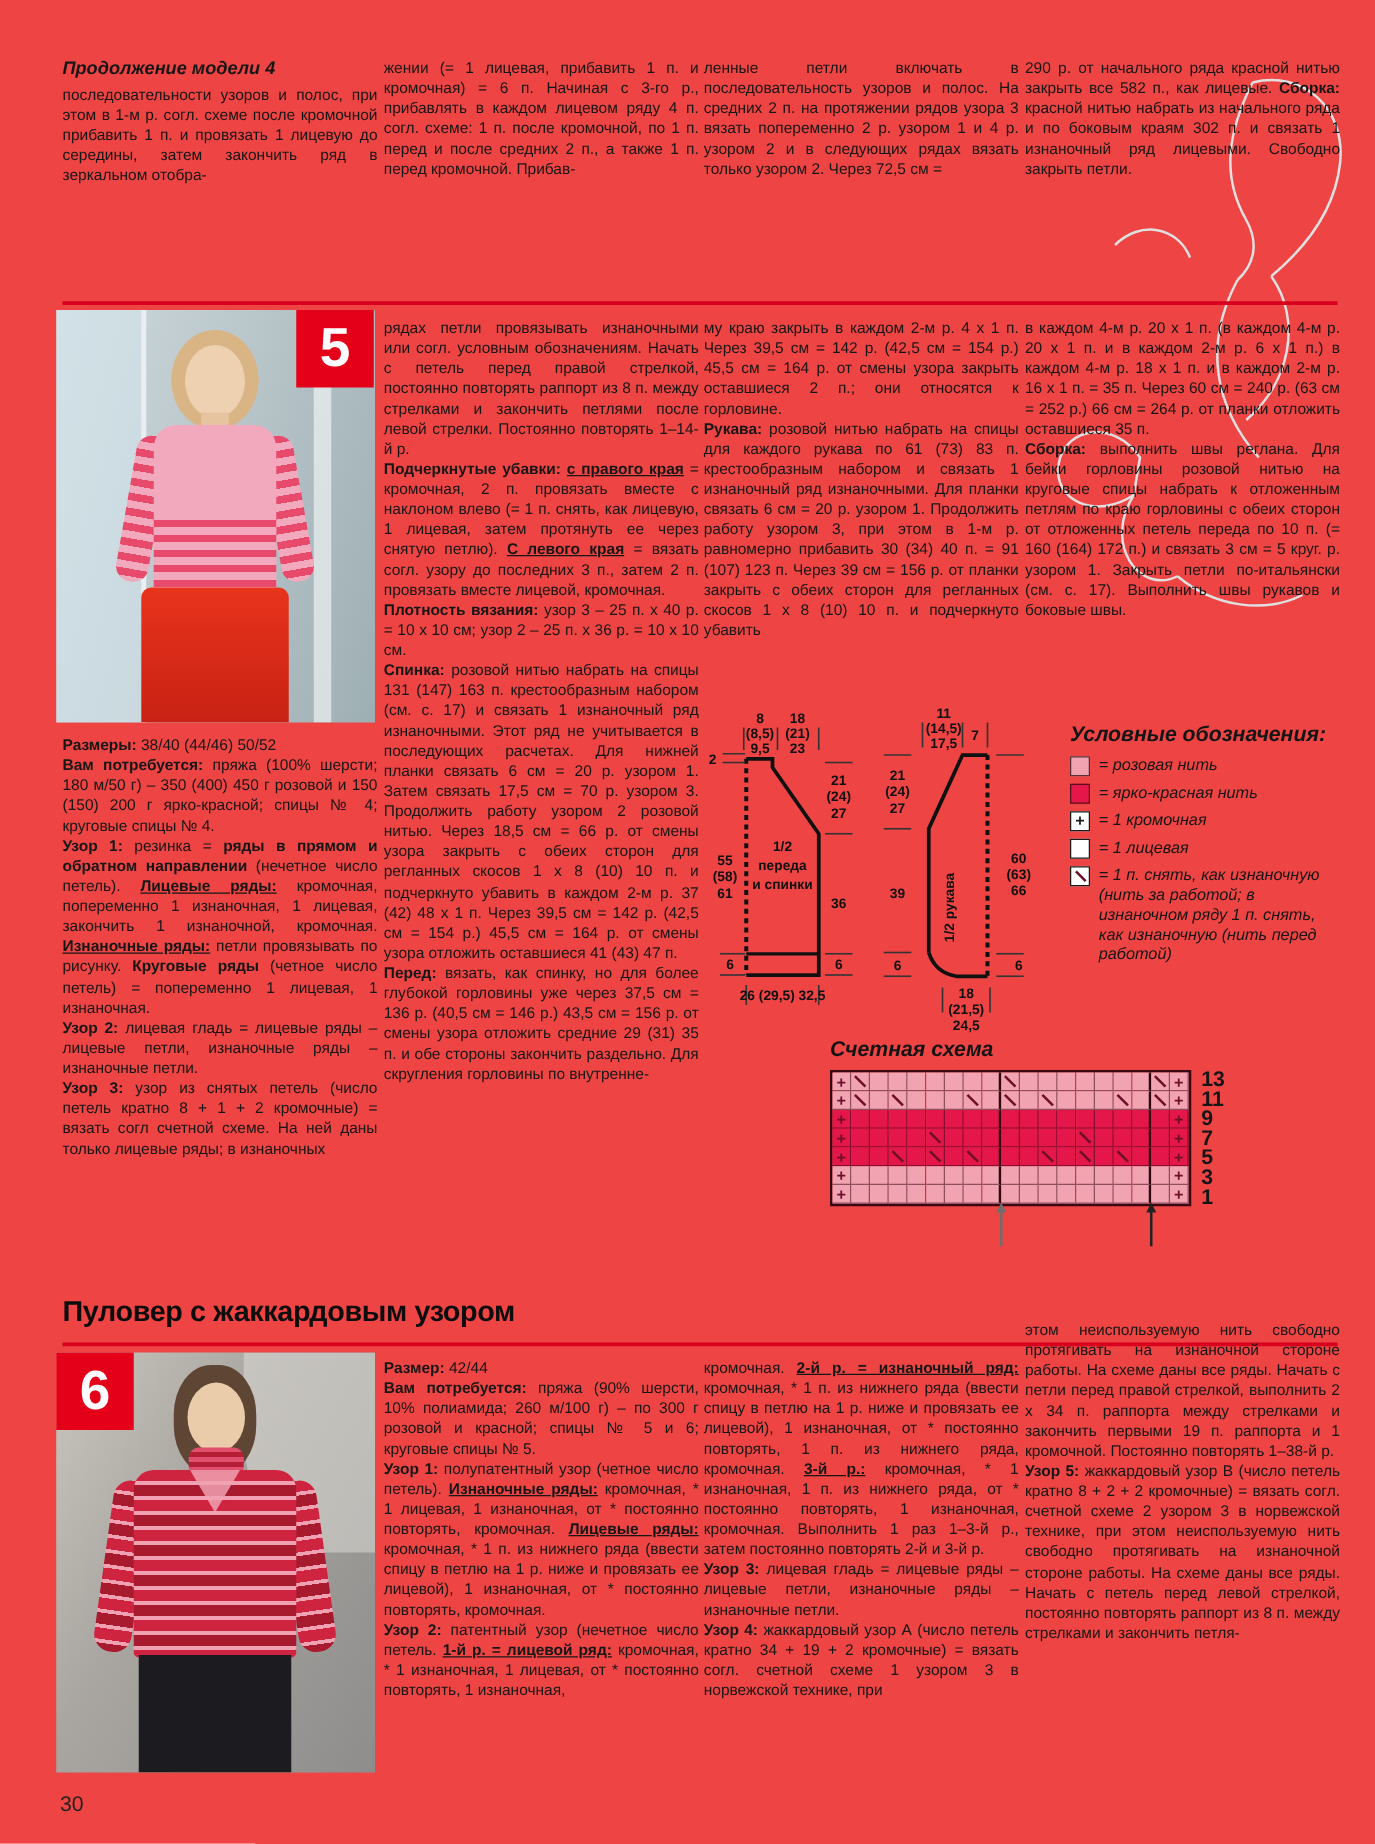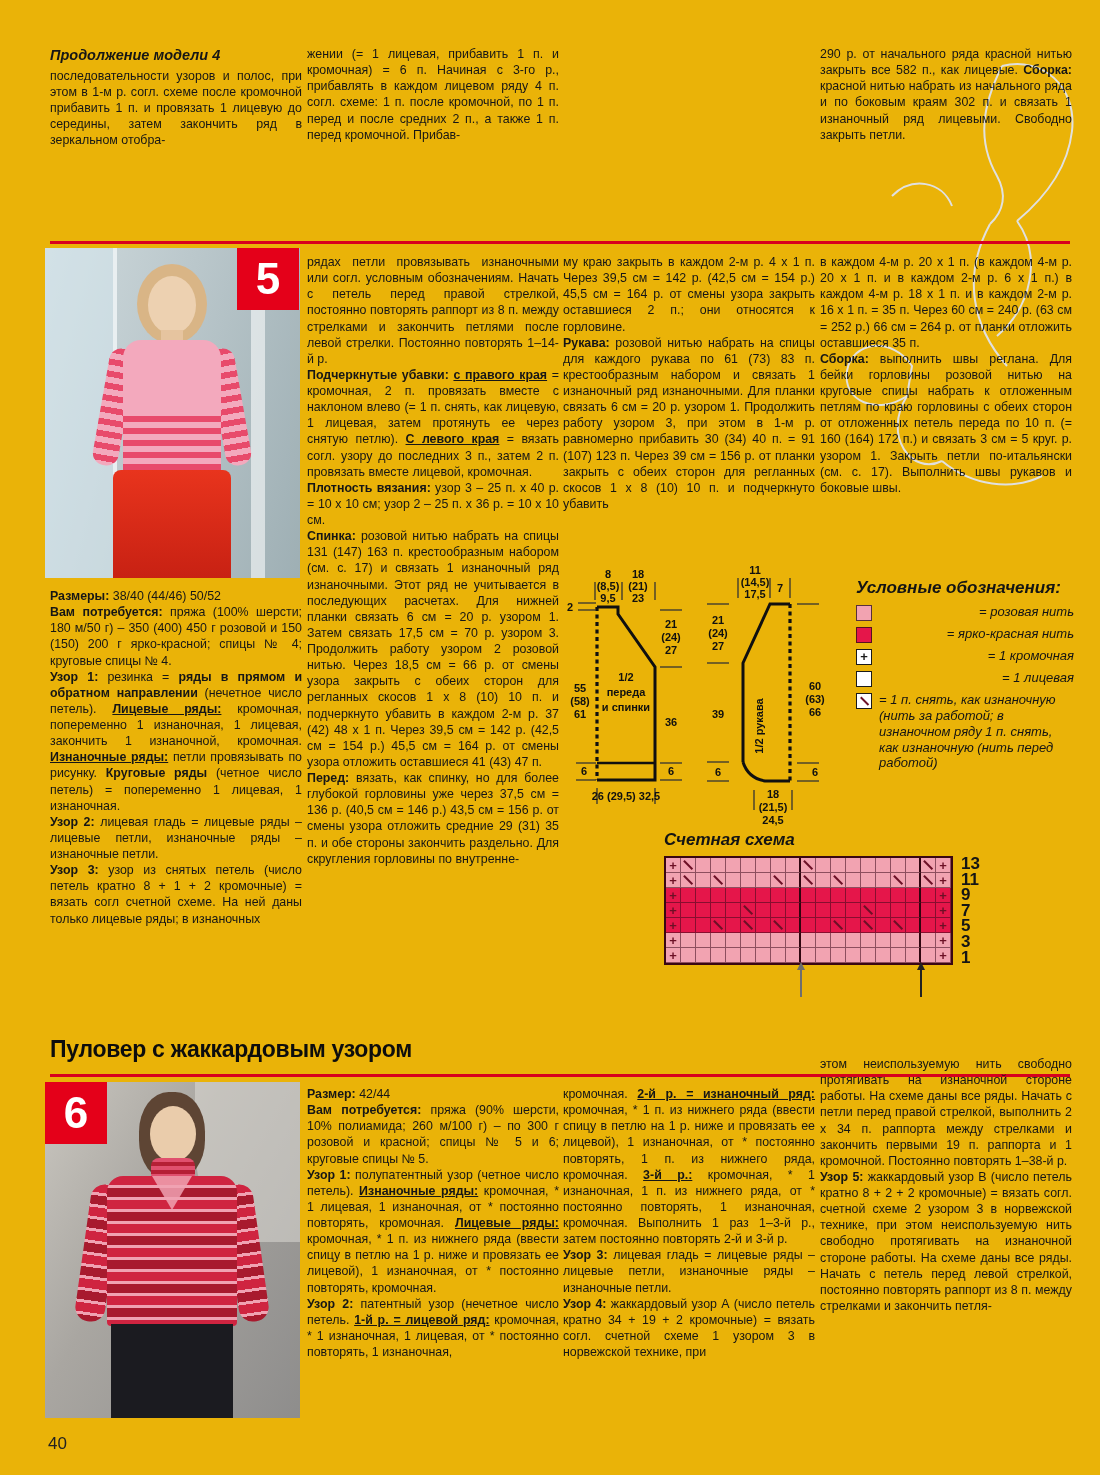--- a/index.html
+++ b/index.html
@@ -1,16 +1,16 @@
 <!DOCTYPE html>
 <html><head>
 <meta charset="utf-8">
 <style>
   html,body{margin:0;padding:0;background:#ffffff;}
-  .page{position:relative;width:1100px;height:1475px;background:#eab308;overflow:hidden;
+  .page{position:relative;width:1100px;height:1475px;background:#ef4444;overflow:hidden;
         font-family:"Liberation Sans","DejaVu Sans",sans-serif;color:#141414;}
   
   .col{position:absolute;width:252px;font-size:12.4px;line-height:1.3;color:#161616;z-index:3;}
   .para{margin:0;text-align:justify;}
   .para .b{font-weight:bold;}
   .para .u{font-weight:bold;text-decoration:underline;}
   .colhead{font-size:14.5px;font-weight:bold;font-style:italic;margin:0 0 3px 0;}
   
   .sechead{position:absolute;left:50px;margin:0;font-size:23px;font-weight:bold;letter-spacing:-0.3px;color:#0d0d0d;z-index:3;}
   .redline{position:absolute;left:50px;width:1020px;height:3px;background:#d8001e;z-index:3;}
@@ -45,21 +45,21 @@
            background:repeating-linear-gradient(180deg,#cf2440 0 9px,#f0a2b2 9px 12px,#a81a2e 12px 21px,#f0a2b2 21px 24px);}
   .p6 .arm.l{left:38px;top:102px;transform:rotate(8deg);}
   .p6 .arm.r{left:186px;top:102px;transform:rotate(-8deg);}
   .p6 .skirt{left:66px;top:242px;width:122px;height:94px;background:#1b1b20;}
   
   .schematic{position:absolute;left:552px;top:566px;z-index:3;}
   .schematic text{font-family:"Liberation Sans",sans-serif;font-size:11px;font-weight:bold;fill:#101010;}
   
   .legend{position:absolute;left:856px;top:578px;width:218px;z-index:3;}
   .legtitle{font-size:17px;font-weight:bold;font-style:italic;margin-bottom:6px;}
-  .legitem{display:flex;gap:7px;margin-bottom:5px;font-size:13px;font-style:italic;font-weight:500;line-height:1.22;justify-content:space-between;}
+  .legitem{display:flex;gap:7px;margin-bottom:5px;font-size:13px;font-style:italic;font-weight:500;line-height:1.22;}
   .sw{flex:0 0 16px;width:16px;height:16px;margin-top:1px;box-sizing:border-box;position:relative;}
   .sw-pink{background:#f2a3b1;border:1px solid #58303a;}
   .sw-red{background:#e5164a;border:1px solid #58101f;}
   .sw-sym{background:#fff;border:1.6px solid #1a1a1a;display:flex;align-items:center;justify-content:center;
           font-style:normal;font-weight:bold;font-size:13px;color:#1a1a1a;}
   .slash{display:block;width:11px;height:2.4px;background:#6d1026;transform:rotate(45deg);}
   
   .charttitle{position:absolute;left:664px;top:830px;font-size:17px;font-weight:bold;font-style:italic;z-index:3;}
   .chartwrap{position:absolute;left:664px;top:856px;z-index:3;}
   #chart-grid{display:grid;border:2px solid #3a0712;width:285px;}
@@ -100,20 +100,23 @@
   </svg>
 
   <div class="col" style="left:50px;top:46px">
     <p class="colhead">Продолжение модели 4</p>
     <div>
         <p class="para"><span>последовательности узоров и полос, при этом в 1-м р. согл. схеме после кромочной прибавить 1 п. и провязать 1 лицевую до середины, затем закончить ряд в зеркальном отобра-</span></p>
       </div>
   </div>
   <div class="col" style="left:307px;top:46px">
       <p class="para"><span>жении (= 1 лицевая, прибавить 1 п. и кромочная) = 6 п. Начиная с 3-го р., прибавлять в каждом лицевом ряду 4 п. согл. схеме: 1 п. после кромочной, по 1 п. перед и после средних 2 п., а также 1 п. перед кромочной. Прибав-</span></p>
+    </div>
+  <div class="col" style="left:563px;top:46px">
+      <p class="para"><span>ленные петли включать в последовательность узоров и полос. На средних 2 п. на протяжении рядов узора 3 вязать попеременно 2 р. узором 1 и 4 р. узором 2 и в следующих рядах вязать только узором 2. Через 72,5 см =</span></p>
     </div>
   <div class="col" style="left:820px;top:46px">
       <p class="para"><span>290 р. от начального ряда красной нитью закрыть все 582 п., как лицевые. </span><span class="b">Сборка:</span><span> красной нитью набрать из начального ряда и по боковым краям 302 п. и связать 1 изнаночный ряд лицевыми. Свободно закрыть петли.</span></p>
     </div>
 
   <div class="redline" style="top:241px"></div>
 
   <div class="photo p5">
     <div class="pane"></div>
     <div class="frame"></div>
@@ -475,14 +478,14 @@
   <div class="col" style="left:563px;top:1086px">
       <p class="para"><span>кромочная. </span><span class="u">2-й р. = изнаночный ряд:</span><span> кромочная, * 1 п. из нижнего ряда (ввести спицу в петлю на 1 р. ниже и провязать ее лицевой), 1 изнаночная, от * постоянно повторять, 1 п. из нижнего ряда, кромочная. </span><span class="u">3-й р.:</span><span> кромочная, * 1 изнаночная, 1 п. из нижнего ряда, от * постоянно повторять, 1 изнаночная, кромочная. Выполнить 1 раз 1–3-й р., затем постоянно повторять 2-й и 3-й р.</span></p>
       <p class="para"><span class="b">Узор 3:</span><span> лицевая гладь = лицевые ряды – лицевые петли, изнаночные ряды – изнаночные петли.</span></p>
       <p class="para"><span class="b">Узор 4:</span><span> жаккардовый узор А (число петель кратно 34 + 19 + 2 кромочные) = вязать согл. счетной схеме 1 узором 3 в норвежской технике, при</span></p>
     </div>
   <div class="col" style="left:820px;top:1056px">
       <p class="para"><span>этом неиспользуемую нить свободно протягивать на изнаночной стороне работы. На схеме даны все ряды. Начать с петли перед правой стрелкой, выполнить 2 х 34 п. раппорта между стрелками и закончить первыми 19 п. раппорта и 1 кромочной. Постоянно повторять 1–38-й р.</span></p>
       <p class="para"><span class="b">Узор 5:</span><span> жаккардовый узор В (число петель кратно 8 + 2 + 2 кромочные) = вязать согл. счетной схеме 2 узором 3 в норвежской технике, при этом неиспользуемую нить свободно протягивать на изнаночной стороне работы. На схеме даны все ряды. Начать с петель перед левой стрелкой, постоянно повторять раппорт из 8 п. между стрелками и закончить петля-</span></p>
     </div>
 
-  <div class="pagenum">40</div>
+  <div class="pagenum">30</div>
 </div>
 
 </body></html>

